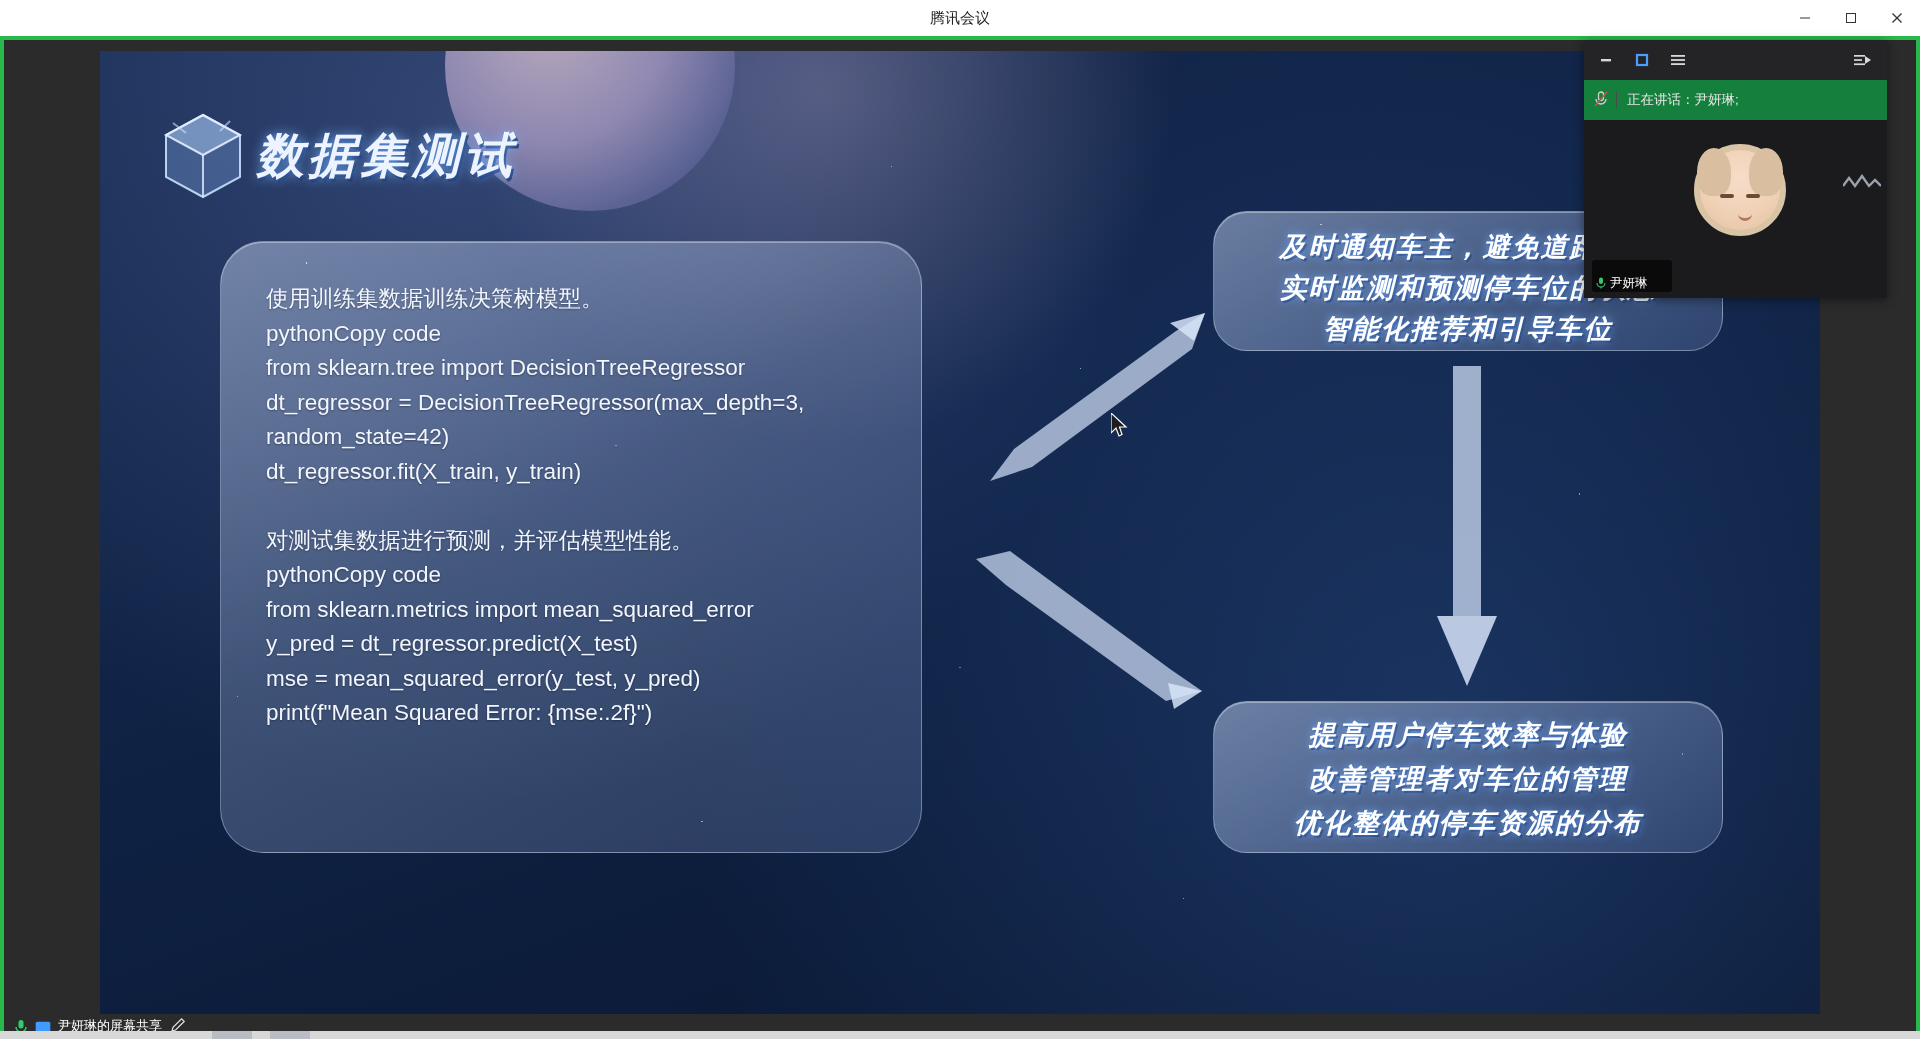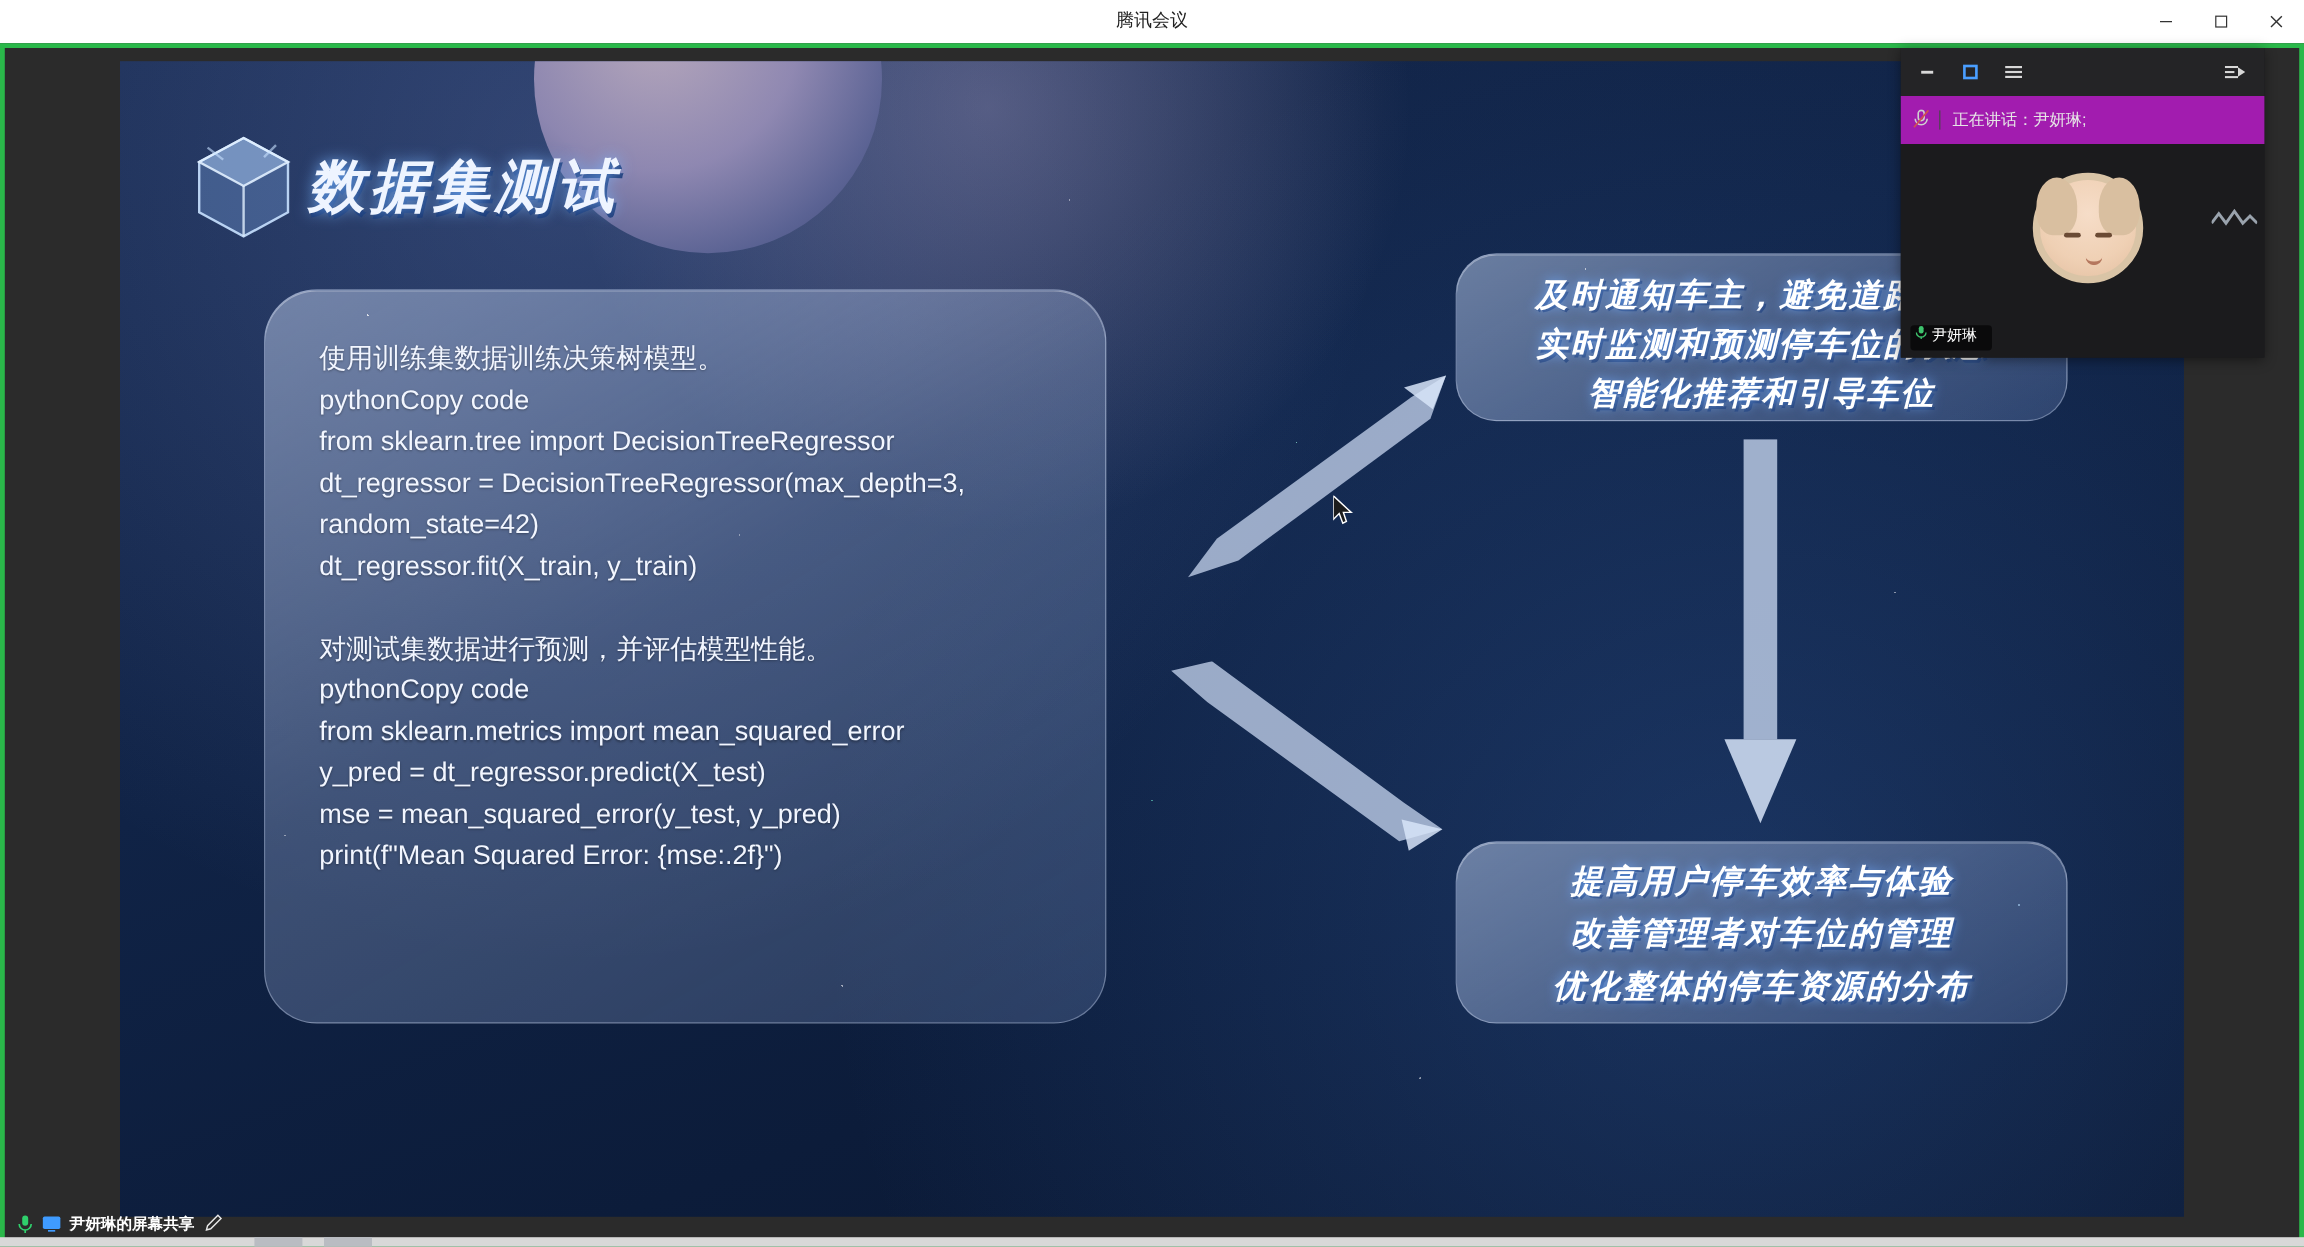--- a/index.html
+++ b/index.html
@@ -199,21 +199,21 @@
   .fp-ic {
     width: 28px; height: 28px;
     margin-left: 8px;
     display: flex; align-items: center; justify-content: center;
     color: #d8d8d8;
   }
   .fp-ic.spacer { margin-left: auto; margin-right: 10px; }
   .fp-speaker {
     position: absolute;
     left: 0; top: 40px; width: 303px; height: 40px;
-    background: #a21caf;
+    background: #15803d;
     display: flex; align-items: center;
     color: #e6e6e6;
     font-size: 13.5px;
   }
   .fp-speaker .mic-ic { margin-left: 10px; margin-right: 8px; color: #cfcfcf; }
   .fp-speaker .divider {
     width: 1px; height: 16px; background: #4a4a4a; margin-right: 10px;
   }
   .fp-video {
     position: absolute;
@@ -246,46 +246,45 @@
   .avatar .eye.r { right: 20px; }
   .avatar .mouth {
     position: absolute; top: 60px; left: 38px;
     width: 14px; height: 8px;
     border-bottom: 3px solid #b5775e;
     border-radius: 0 0 12px 12px;
   }
   .name-chip {
     position: absolute;
     left: 8px; bottom: 6px;
-    height: 21px;
-    padding: 0 12px 0 4px;
-    display: flex; align-items: flex-start;
+    height: 32px;
+    padding: 0 24px 0 4px;
+    display: flex; align-items: flex-end;
     background: rgba(0,0,0,.6);
     border-radius: 3px;
     color: #fff; font-size: 12.5px;
   }
   .name-chip .mic {
     color: #3ec46d; margin-right: 4px; font-size: 12px;
   }
   .wave {
     position: absolute;
     right: 6px; top: 54px;
     width: 38px; height: 16px;
   }
 
   
   .share-bar {
     position: absolute;
     left: 4px; bottom: 4px;
     height: 30px;
-    display: flex; align-items: center;
+    display: flex; align-items: flex-end;
     color: #ffffff;
     font-size: 13px;
     padding: 0 10px;
-    font-weight: bold;
   }
   .share-bar .ic { margin-right: 7px; display: flex; align-items: center; }
   .share-bar .mic-g { color: #2fd06c; }
   .share-bar .scr-b { color: #3f9bff; }
   .share-bar .pen { margin-left: 9px; color: #e6e6e6; }
 
   
   .taskbar {
     position: absolute;
     left: 0; bottom: 0; width: 1920px; height: 8px;

